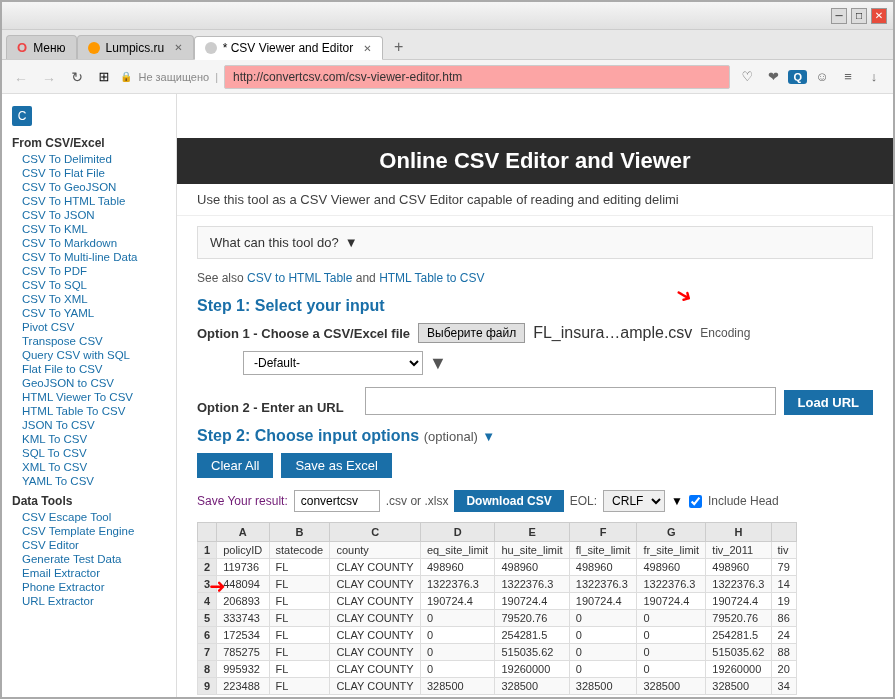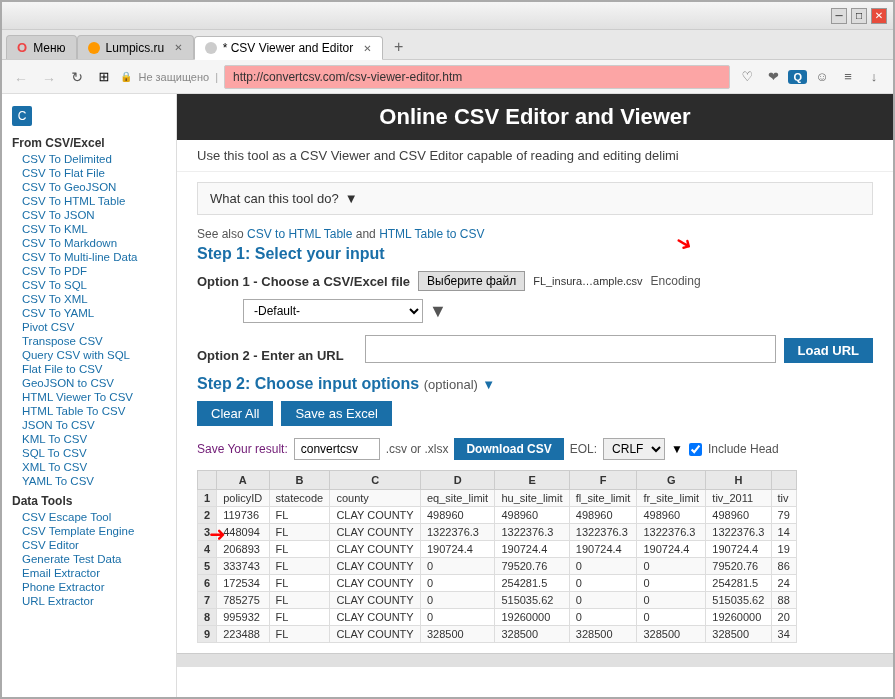--- a/index.html
+++ b/index.html
@@ -37,34 +37,34 @@
 
     
     .sidebar { width: 175px; min-width: 175px; background: #fff; border-right: 1px solid #ddd; overflow-y: auto; padding: 8px 0; font-size: 12px; }
     .sidebar-section-title { font-weight: bold; color: #333; padding: 6px 10px 2px; font-size: 12px; }
     .sidebar-link { display: block; color: #1a6fa8; text-decoration: none; padding: 1px 10px 1px 20px; font-size: 11.5px; }
 
     
     .content-area { flex: 1; overflow-y: auto; overflow-x: hidden; background: #fff; }
 
     
-    .site-header { background: #2c2c2c; color: #fff; text-align: center; padding: 10px 8px; font-size: 22px; font-weight: bold; }
+    .site-header { background: #2c2c2c; color: #fff; text-align: center; padding: 10px 8px; font-size: 22px; font-weight: bold; margin-top: 44px; }
     .site-subheader { background: #fff; color: #404040; padding: 8px 20px; font-size: 13px; border-bottom: 1px solid #eee; }
 
     
     .tool-area { padding: 10px 20px; }
     .tool-dropdown { background: #f9f9f9; border: 1px solid #ddd; padding: 8px 12px; margin-bottom: 12px; display: flex; align-items: center; gap: 6px; font-size: 13px; color: #333; cursor: pointer; }
     .step-title { color: #1a6fa8; font-size: 16px; font-weight: bold; margin-bottom: 8px; margin-top: 4px; }
-    .also-see { font-size: 12px; color: #555; }
+    .also-see { font-size: 12px; color: #555; margin-bottom: 8px; }
     .also-see a { color: #1a6fa8; text-decoration: none; }
 
     .option-row { display: flex; align-items: center; gap: 8px; margin-bottom: 8px; }
     .option-label { font-weight: bold; color: #333; font-size: 13px; min-width: 160px; }
     .file-btn { background: #e0e0e0; border: 1px solid #999; padding: 2px 8px; font-size: 12px; cursor: pointer; }
-    .file-name { font-size: 11px; color: #333; }
+    .file-name { font-size: 16px; color: #333; }
     .encoding-label { font-size: 12px; color: #555; }
 
     .select-row { display: flex; align-items: center; gap: 6px; margin-bottom: 12px; }
     .select-default { border: 1px solid #aaa; padding: 3px 6px; font-size: 12px; background: #fff; min-width: 180px; margin-left: 46px; }
 
     .url-row { display: flex; align-items: flex-end; gap: 8px; margin-bottom: 12px; }
     .url-input { flex: 1; border: 1px solid #aaa; padding: 4px 8px; font-size: 12px; height: 28px; }
     .load-url-btn { background: #1a6fa8; color: #fff; border: none; padding: 5px 14px; font-size: 13px; cursor: pointer; font-weight: bold; }
 
     .step2-title { color: #1a6fa8; font-size: 16px; font-weight: bold; margin-bottom: 8px; }

